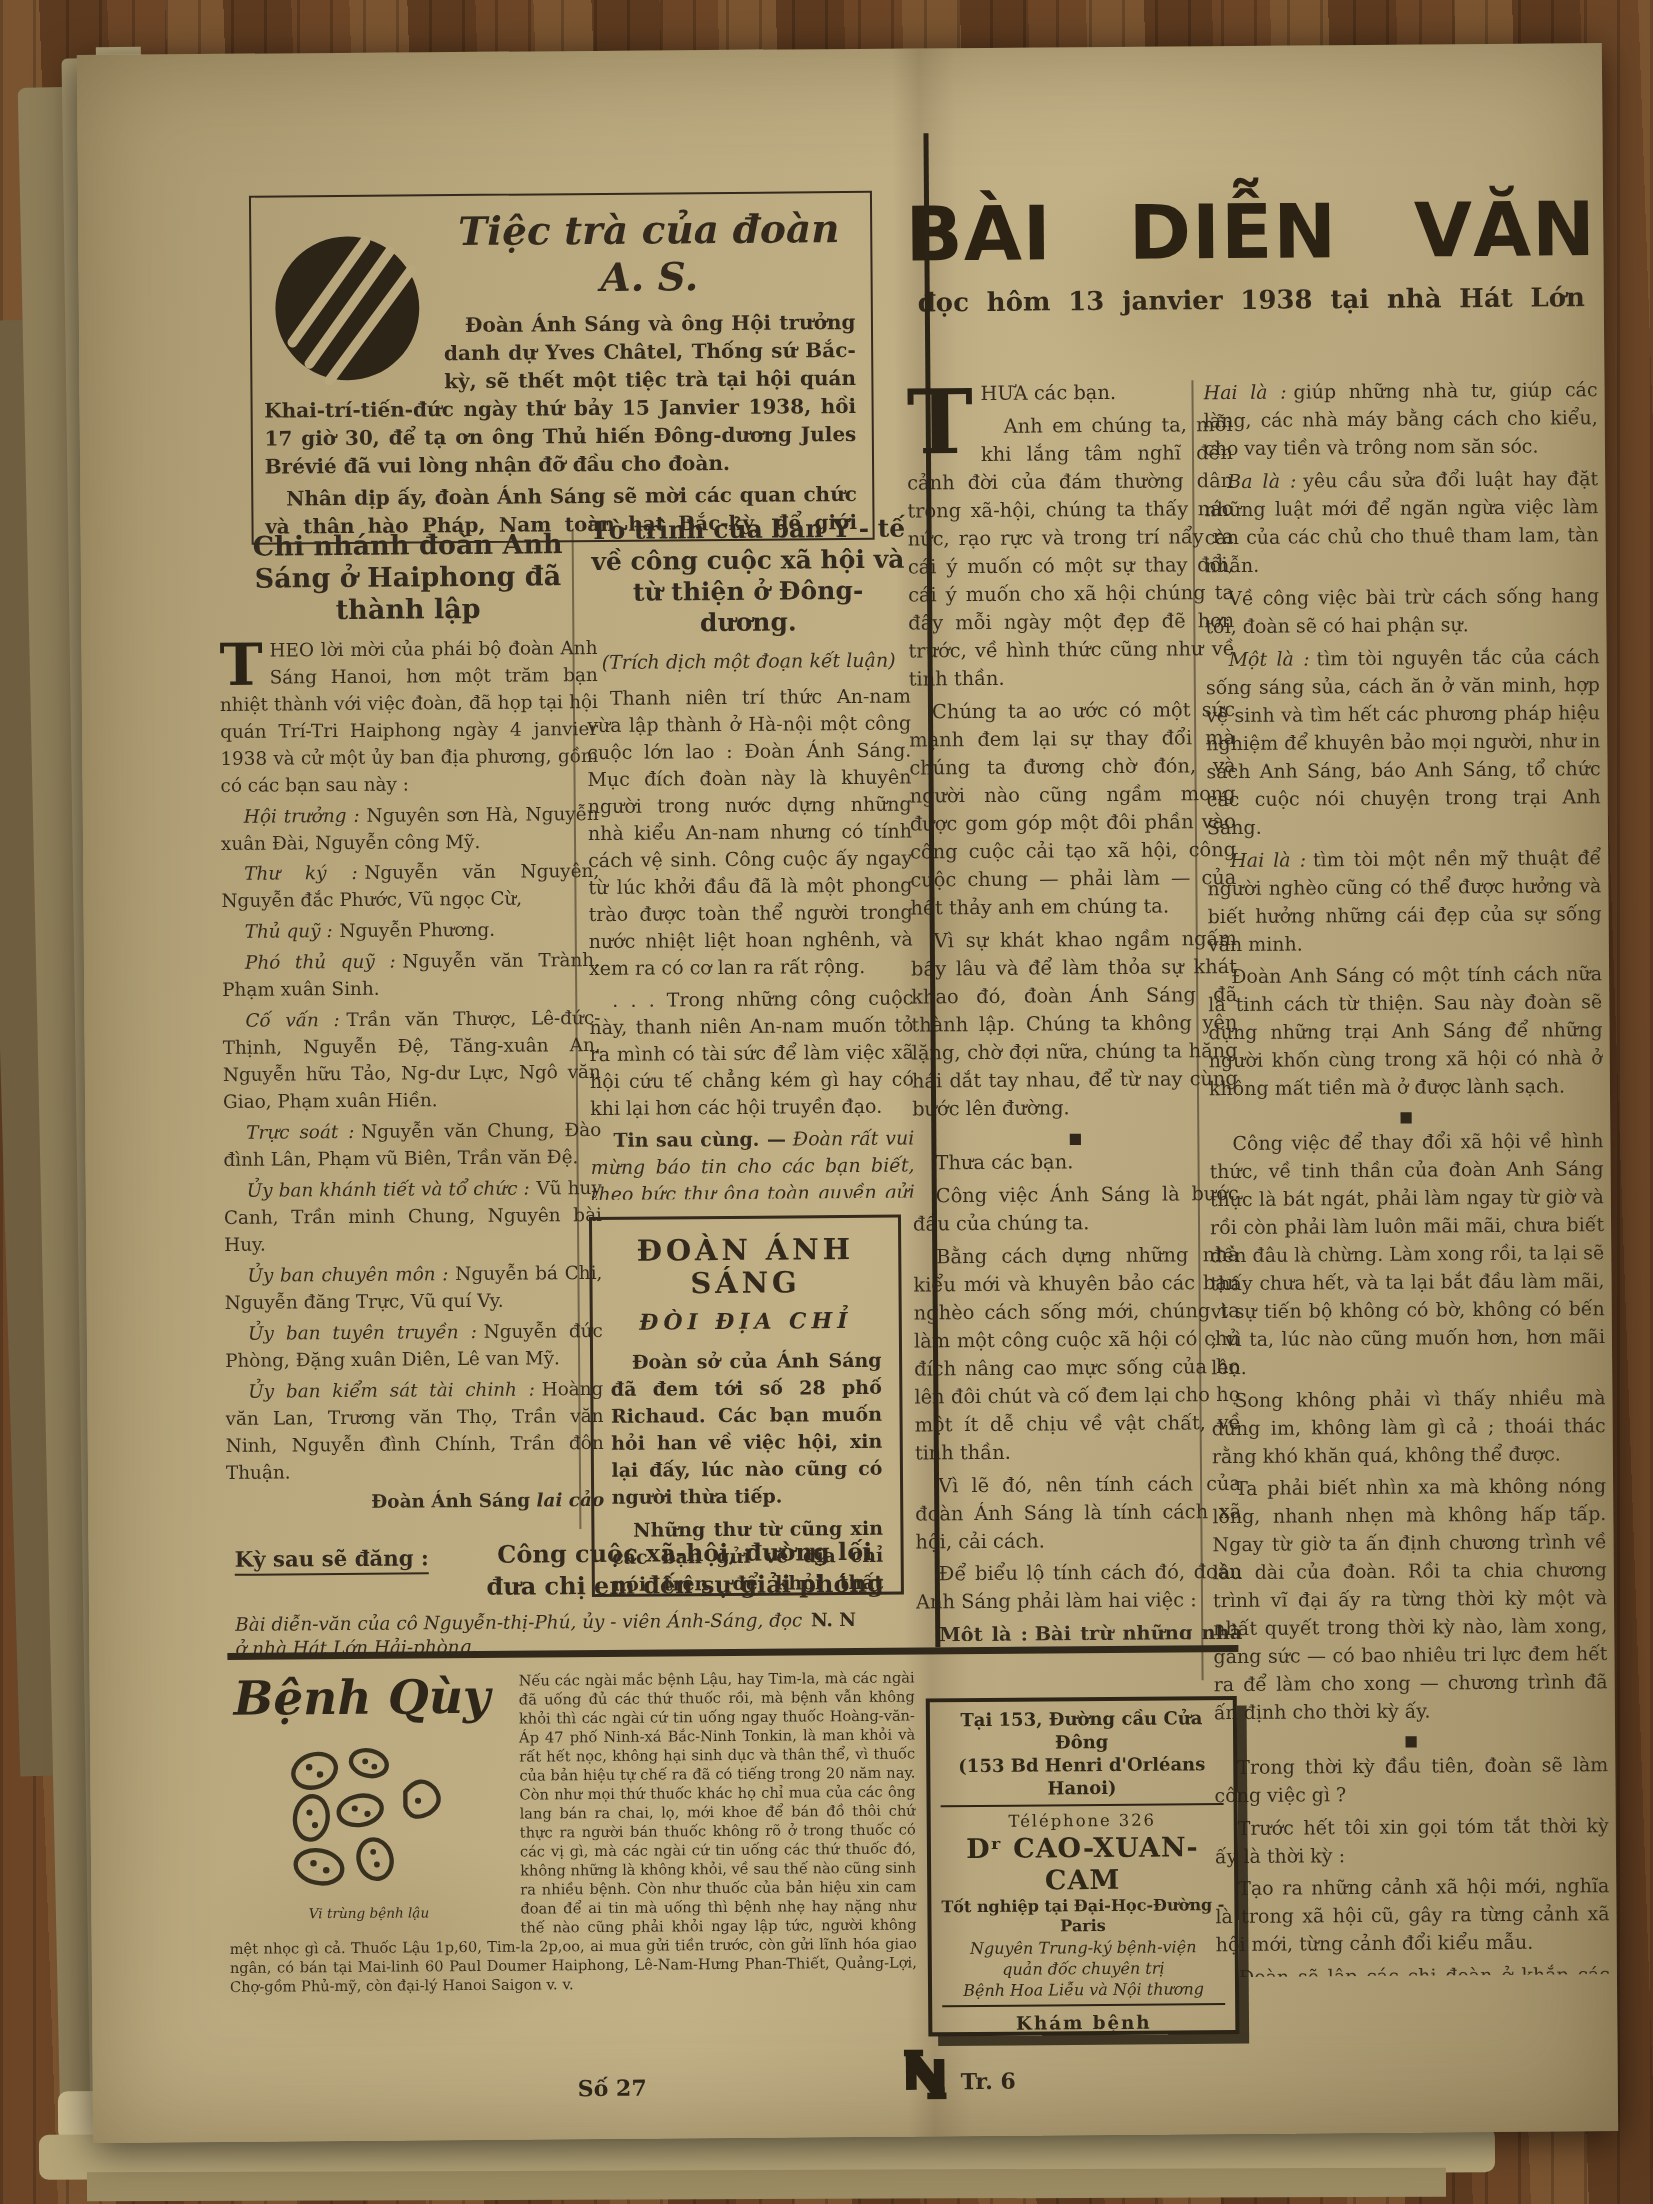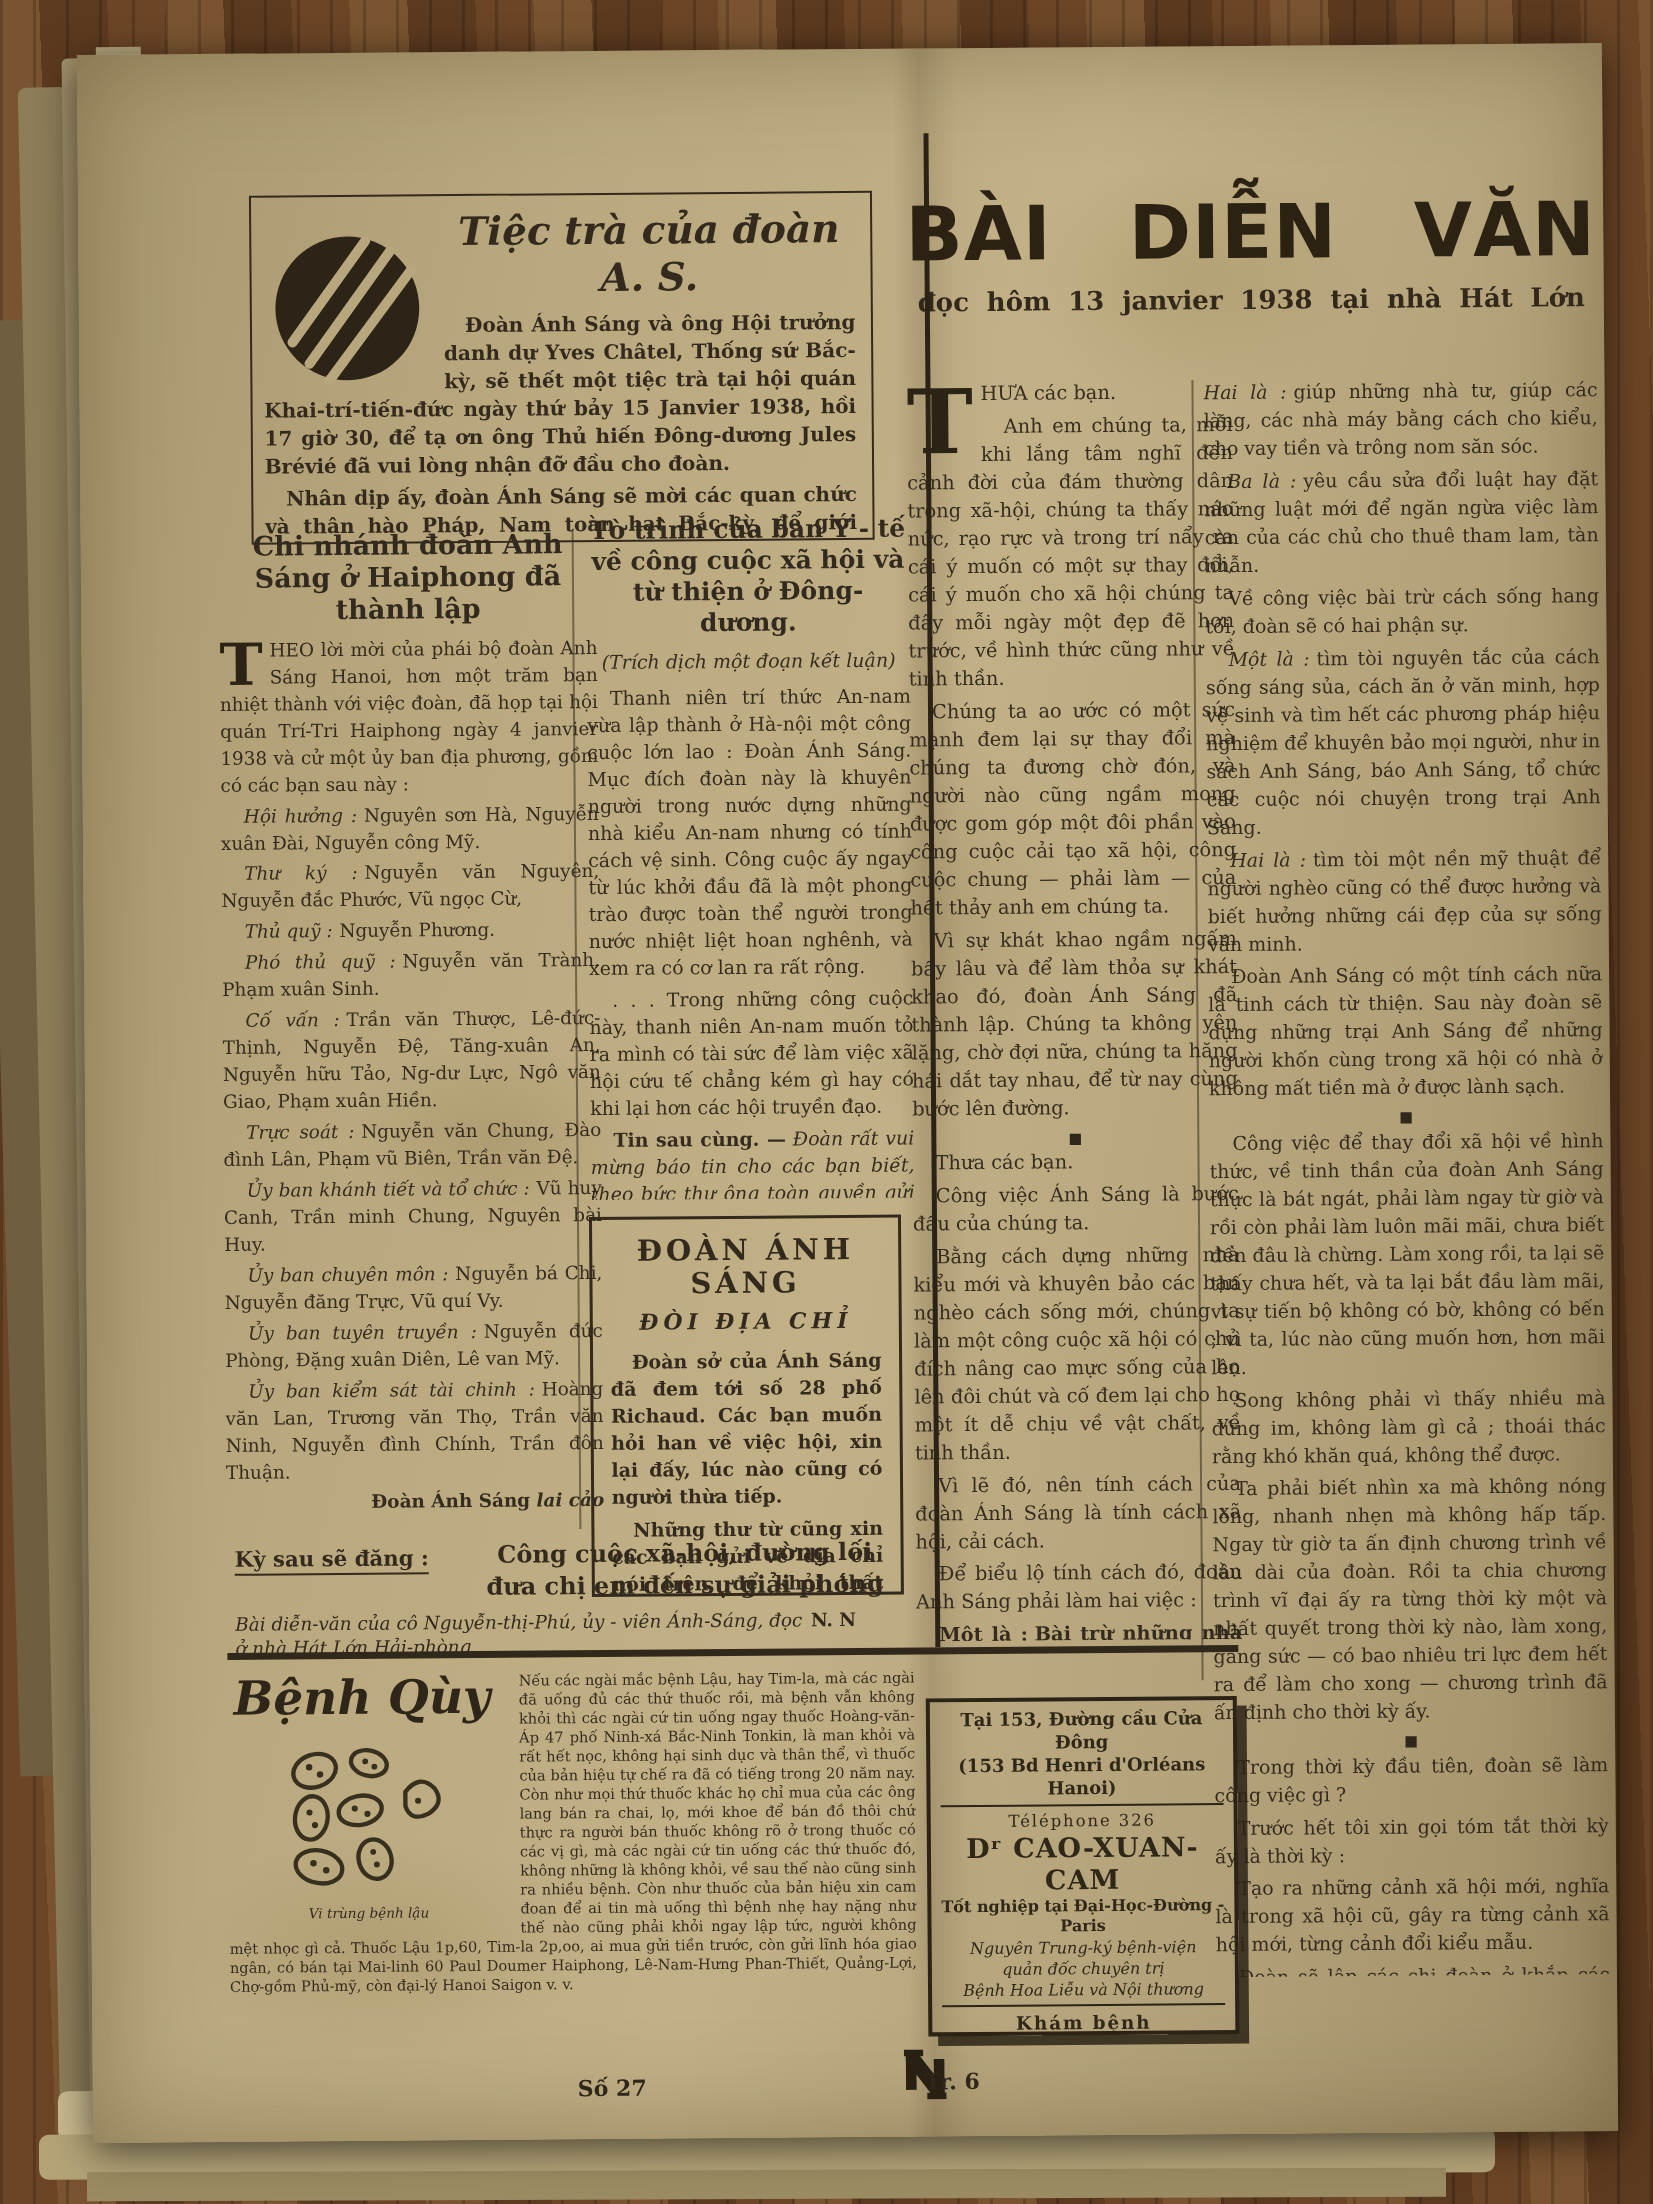--- a/index.html
+++ b/index.html
@@ -99,21 +99,21 @@
   .dr-hr{height:1.9px;background:#2b2316;margin:4.9px 1.9px;}
   .dr-tel{font-size:16.5px;line-height:21.3px;letter-spacing:1.9px;}
   .dr-name{font-weight:bold;font-size:27px;line-height:32px;letter-spacing:1px;}
   .dr-grad{font-weight:bold;font-size:16px;line-height:20.4px;}
   .dr-it{font-style:italic;font-size:16px;line-height:21px;}
   .dr-kham{font-weight:bold;font-size:18.4px;line-height:23px;letter-spacing:1.9px;}
   
   .foot{color:#2e2619;font-weight:bold;font-size:22px;}
   .f-issue{left:485px;top:2024px;}
   .f-logo{left:811px;top:2001px;width:43px;height:50px;}
-  .f-page{left:832px;top:2020px;}
+  .f-page{left:868px;top:2020px;}
 </style>
 </head>
 <body>
 
 <div id="stage">
   <div class="wood"></div>
   <div class="edge e4"></div>
   <div class="edge e1"></div>
   <div class="edge e2"></div>
   <div class="edge e3"></div>
@@ -143,21 +143,21 @@
       <div class="sub">đọc hôm 13 janvier 1938 tại nhà Hát Lớn</div>
     </div>
 
     <div class="abs rule-v" style="left:491px;top:479px;width:1.9px;height:999px"></div>
     <div class="abs" style="left:846px;top:85px;width:4.9px;height:1514px;background:#2b2315"></div>
     <div class="abs rule-v" style="left:1112px;top:334px;width:1.9px;height:1300px"></div>
 
     <div class="abs col col-a">
       <h3 class="art-title">Chi nhánh đoàn Ánh Sáng ở Haiphong đã thành lập</h3>
       <p class="noind"><span class="dropcap dc-med">T</span><span>HEO lời mời của phái bộ đoàn Anh Sáng Hanoi, hơn một trăm bạn nhiệt thành với việc đoàn, đã họp tại hội quán Trí-Tri Haiphong ngày 4 janvier 1938 và cử một ủy ban địa phương, gồm có các bạn sau này :</span></p>
-      <p><span class="lead">Hội hưởng :</span><span>Nguyên sơn Hà, Nguyễn xuân Đài, Nguyễn công Mỹ.</span></p>
+      <p><span class="lead">Hội trưởng :</span><span>Nguyên sơn Hà, Nguyễn xuân Đài, Nguyễn công Mỹ.</span></p>
       <p><span class="lead">Thư ký :</span><span>Nguyễn văn Nguyên, Nguyễn đắc Phước, Vũ ngọc Cừ,</span></p>
       <p><span class="lead">Thủ quỹ :</span><span>Nguyễn Phương.</span></p>
       <p><span class="lead">Phó thủ quỹ :</span><span>Nguyễn văn Trành, Phạm xuân Sinh.</span></p>
       <p><span class="lead">Cố vấn :</span><span>Trần văn Thược, Lê-đức-Thịnh, Nguyễn Đệ, Tăng-xuân An, Nguyễn hữu Tảo, Ng-dư Lực, Ngô văn Giao, Phạm xuân Hiền.</span></p>
       <p><span class="lead">Trực soát :</span><span>Nguyễn văn Chung, Đào đình Lân, Phạm vũ Biên, Trần văn Đệ.</span></p>
       <p><span class="lead">Ủy ban khánh tiết và tổ chức :</span><span>Vũ huy Canh, Trần minh Chung, Nguyên bài Huy.</span></p>
       <p><span class="lead">Ủy ban chuyên môn :</span><span>Nguyễn bá Chi, Nguyễn đăng Trực, Vũ quí Vy.</span></p>
       <p><span class="lead">Ủy ban tuyên truyền :</span><span>Nguyễn đức Phòng, Đặng xuân Diên, Lê van Mỹ.</span></p>
       <p><span class="lead">Ủy ban kiểm sát tài chinh :</span><span>Hoàng văn Lan, Trương văn Thọ, Trần văn Ninh, Nguyễn đình Chính, Trần đôn Thuận.</span></p>
       <div class="sig"><span class="sigb">Đoàn Ánh Sáng</span> <span>lai cảo</span></div>

